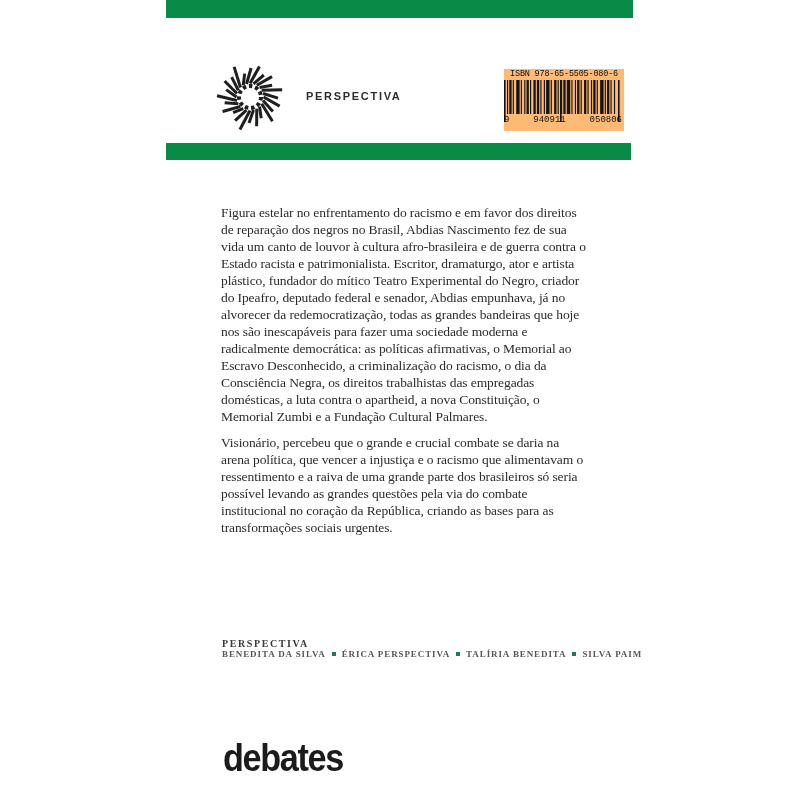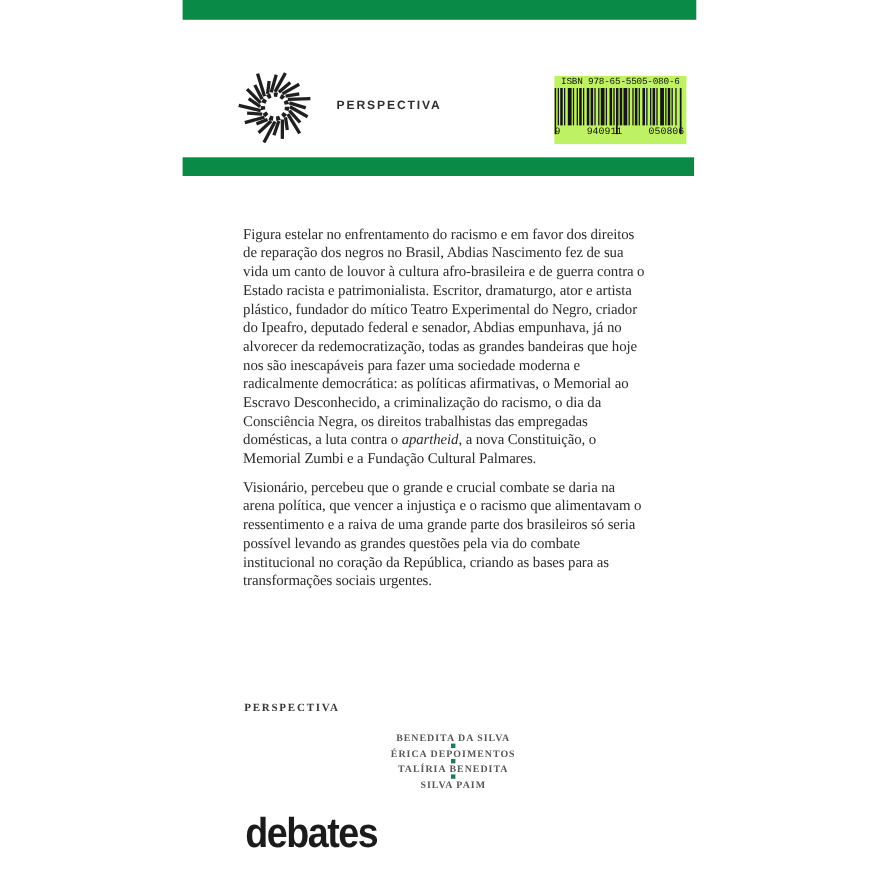--- a/index.html
+++ b/index.html
@@ -21,50 +21,50 @@
   #publisher-logo{position:absolute;left:210px;top:57px;width:80px;height:80px;}
   #publisher-logo line{stroke:var(--logo-ink);stroke-width:3;}
   #publisher-logo circle{stroke:var(--logo-ink);fill:none;}
   #publisher-name{
     position:absolute;left:294px;top:90px;
     font-family:"Liberation Sans",sans-serif;font-weight:bold;
     font-size:11px;letter-spacing:1.7px;color:#2e2e2e;margin-left:12px;
   }
 
   
-  #barcode{position:absolute;left:504px;top:69px;width:120px;height:62px;background:#bef264;}
+  #barcode{position:absolute;left:504px;top:69px;width:120px;height:62px;background:#fdba74;}
   #isbn-label{
     font-family:"Liberation Mono",monospace;font-size:8.5px;letter-spacing:-0.2px;
     color:#111;white-space:nowrap;text-align:center;width:100%;display:block;
   }
   #bars-svg{position:absolute;left:0;top:11px;}
   #bars-svg rect{fill:#151515;}
   #barcode-digits{
     position:absolute;left:0;top:46px;width:120px;display:flex;
     justify-content:space-between;box-sizing:border-box;padding:0 2px 0 0;
     font-family:"Liberation Mono",monospace;font-size:9px;color:#111;
   }
 
   
   #blurb{
     position:absolute;left:221px;top:204px;width:368px;
     font-size:13.5px;line-height:17px;letter-spacing:-0.1px;color:var(--ink);
     text-align:left;
   }
   #blurb p{margin:0 0 9px 0;}
-  .italic{font-style:italic;}
+  .italic{}
 
   
   #testimonials{position:absolute;left:222px;top:638px;width:380px;}
   #testimonials-heading{
     font-weight:bold;font-size:10px;letter-spacing:1.6px;color:#3a3a3a;
   }
   #testimonial-names{
-    margin-top:17px;font-weight:bold;font-size:9px;letter-spacing:0.9px;color:#575757;
-    white-space:nowrap;display:flex;align-items:center;flex-direction:column;
+    margin-top:0;font-weight:bold;font-size:9px;letter-spacing:0.9px;color:#575757;
+    white-space:nowrap;display:flex;align-items:center;
   }
   .bullet{
     display:inline-block;width:4px;height:4px;background:var(--accent-green);
     margin:0 6px;flex:0 0 auto;
   }
   .tname{display:inline-block;}
 
   
   #series-logo{
     position:absolute;left:223px;top:739px;
@@ -163,21 +163,21 @@
   <div id="blurb">
     <p><span>Figura estelar no enfrentamento do racismo e em favor dos direitos de reparação dos negros no Brasil, Abdias Nascimento fez de sua vida um canto de louvor à cultura afro-brasileira e de guerra contra o Estado racista e patrimonialista. Escritor, dramaturgo, ator e artista plástico, fundador do mítico Teatro Experimental do Negro, criador do Ipeafro, deputado federal e senador, Abdias empunhava, já no alvorecer da redemocratização, todas as grandes bandeiras que hoje nos são inescapáveis para fazer uma sociedade moderna e radicalmente democrática: as políticas afirmativas, o Memorial ao Escravo Desconhecido, a criminalização do racismo, o dia da Consciência Negra, os direitos trabalhistas das empregadas domésticas, a luta contra o </span><span class="italic">apartheid</span><span>, a nova Constituição, o Memorial Zumbi e a Fundação Cultural Palmares.</span></p>
     <p>Visionário, percebeu que o grande e crucial combate se daria na arena política, que vencer a injustiça e o racismo que alimentavam o ressentimento e a raiva de uma grande parte dos brasileiros só seria possível levando as grandes questões pela via do combate institucional no coração da República, criando as bases para as transformações sociais urgentes.</p>
   </div>
 
   <div id="testimonials">
     <div id="testimonials-heading">PERSPECTIVA</div>
     <div id="testimonial-names">
         <span class="tname">BENEDITA DA SILVA</span>
         <span class="bullet"></span>
-        <span class="tname">ÉRICA DEPOIMENTOS</span>
+        <span class="tname">ÉRICA PERSPECTIVA</span>
         <span class="bullet"></span>
         <span class="tname">TALÍRIA BENEDITA</span>
         <span class="bullet"></span>
         <span class="tname">SILVA PAIM</span>
       </div>
   </div>
 
   <div id="series-logo">debates</div>
 
 </div>

